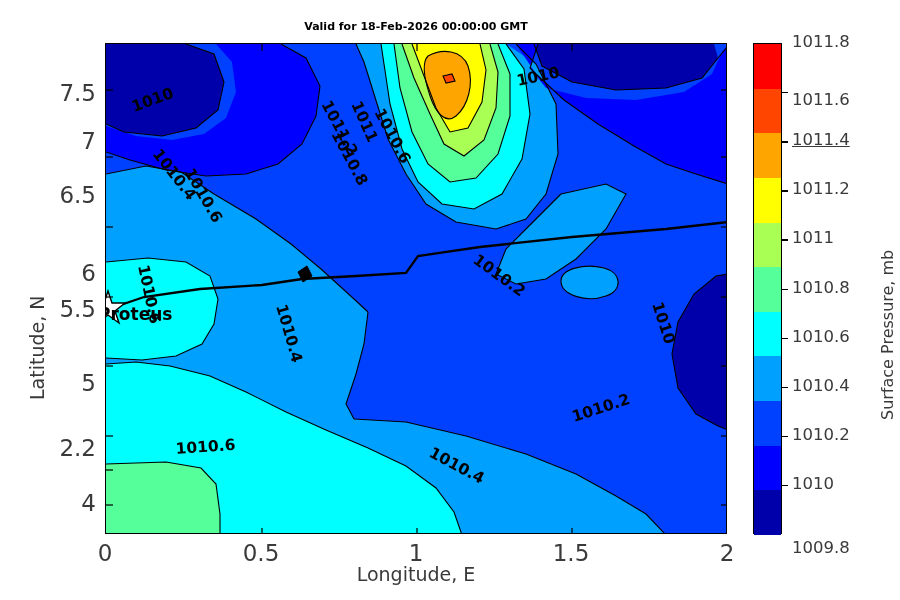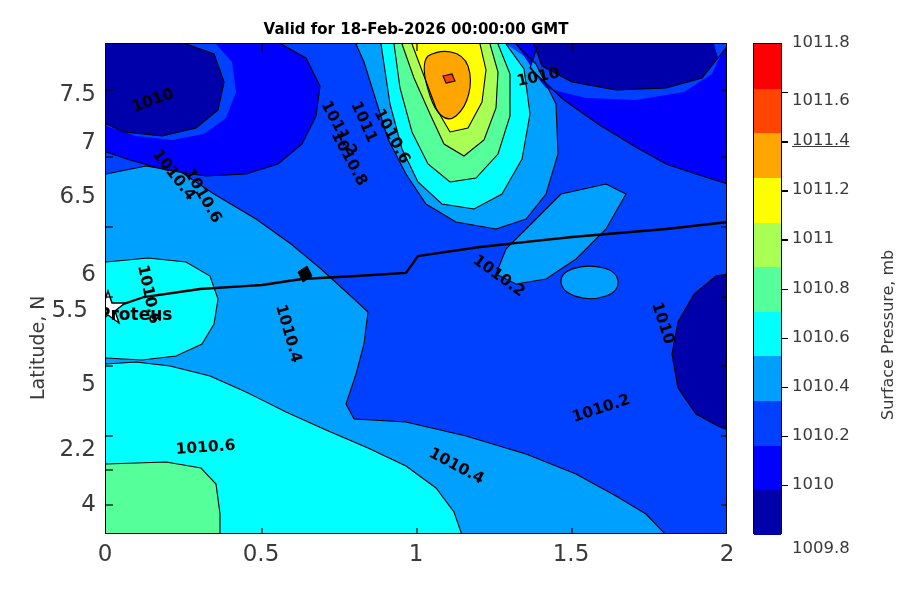--- a/index.html
+++ b/index.html
@@ -11,21 +11,21 @@
   }
   #figure {
     position: relative;
     width: 900px; height: 600px;
     background: #ffffff;
   }
   .axes-title {
     position: absolute;
     left: 105px; top: 20px; width: 622px;
     text-align: center;
-    font-size: 15px; font-weight: bold;
+    font-size: 11px; font-weight: bold;
     color: #000;
     font-family: "DejaVu Sans", "Liberation Sans", sans-serif;
   }
   #plot-area {
     position: absolute;
     left: 105px; top: 43px;
     width: 622px; height: 491px;
     border: 1.2px solid #000;
     box-sizing: border-box;
     overflow: hidden;
@@ -218,32 +218,33 @@
           <line x1="466" y1="0" x2="466" y2="7"></line>
         </g>
       </g>
     </svg>
   </div>
 
   <div class="tick-label ytick" style="left:18px; top:80px; width:78px;">7.5</div>
   <div class="tick-label ytick" style="left:18px; top:128px; width:78px;">7</div>
   <div class="tick-label ytick" style="left:18px; top:182px; width:78px;">6.5</div>
   <div class="tick-label ytick" style="left:18px; top:260px; width:78px;">6</div>
-  <div class="tick-label ytick" style="left:10px; top:296px; width:78px;">5.5</div>
+  <div class="tick-label ytick" style="left:18px; top:296px; width:78px;">5.5</div>
   <div class="tick-label ytick" style="left:18px; top:370px; width:78px;">5</div>
   <div class="tick-label ytick" style="left:18px; top:435px; width:78px;">2.2</div>
   <div class="tick-label ytick" style="left:18px; top:490px; width:78px;">4</div>
 
   <div class="tick-label xtick" style="left:75px; top:540px; width:60px;">0</div>
   <div class="tick-label xtick" style="left:231px; top:540px; width:60px;text-align:center;">0.5</div>
   <div class="tick-label xtick" style="left:386px; top:540px; width:60px;">1</div>
   <div class="tick-label xtick" style="left:541px; top:540px; width:60px;">1.5</div>
   <div class="tick-label xtick" style="left:697px; top:540px; width:60px;">2</div>
 
   <div class="axis-label" id="ylabel">Latitude, N</div>
+  <div class="axis-label" id="xlabel">Longitude, E</div>
 
   <div id="colorbar">
       <div class="cb-band" style="height: 44.6364px; background: rgb(255, 0, 0);"></div>
       <div class="cb-band" style="height: 44.6364px; background: rgb(255, 69, 0);"></div>
       <div class="cb-band" style="height: 44.6364px; background: rgb(255, 165, 0);"></div>
       <div class="cb-band" style="height: 44.6364px; background: rgb(255, 255, 0);"></div>
       <div class="cb-band" style="height: 44.6364px; background: rgb(170, 255, 85);"></div>
       <div class="cb-band" style="height: 44.6364px; background: rgb(85, 255, 153);"></div>
       <div class="cb-band" style="height: 44.6364px; background: rgb(0, 255, 255);"></div>
       <div class="cb-band" style="height: 44.6364px; background: rgb(0, 160, 255);"></div>

